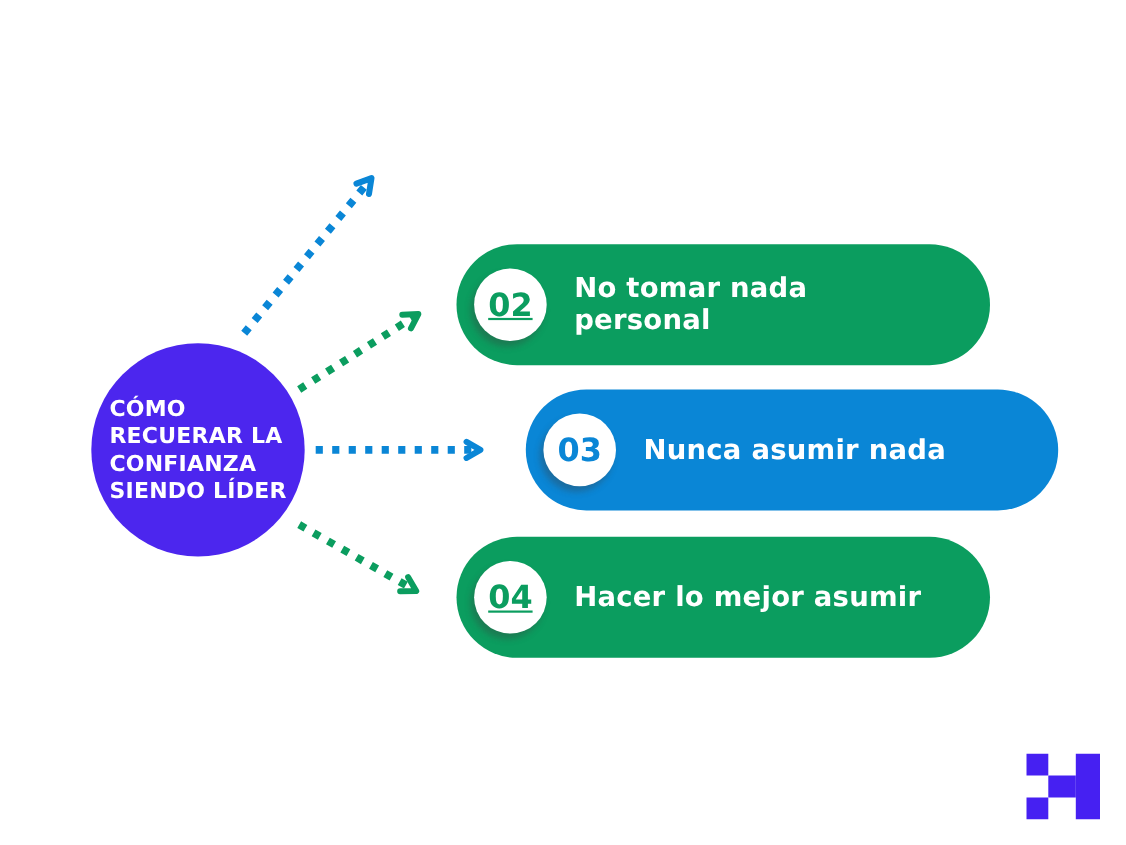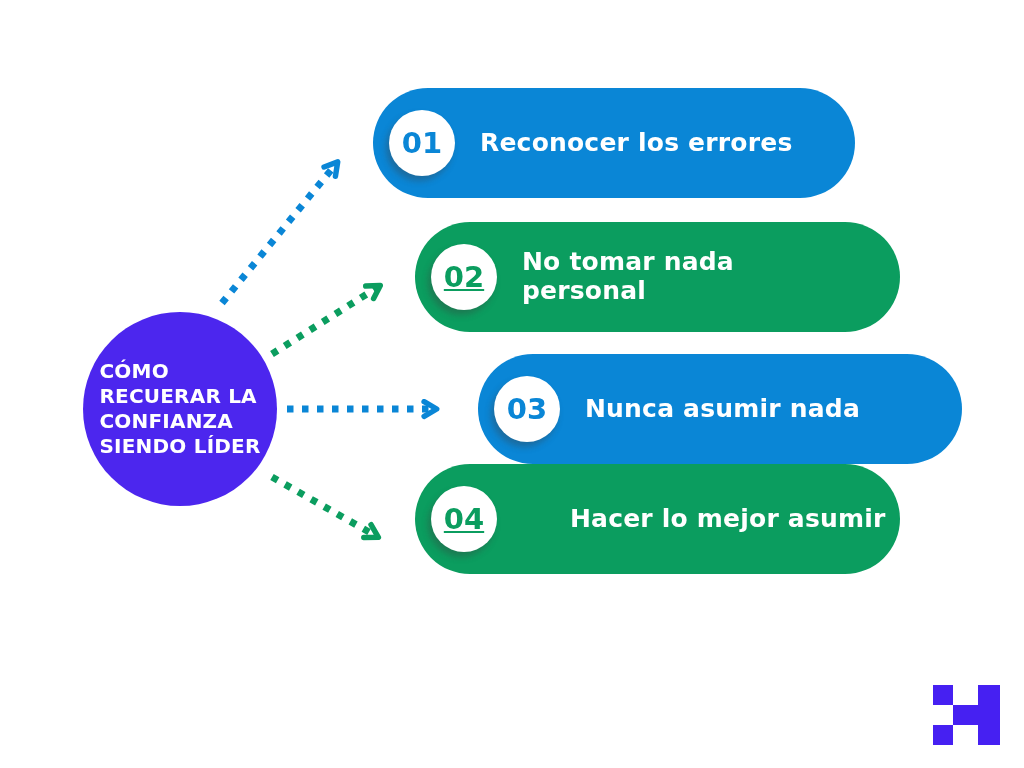--- a/index.html
+++ b/index.html
@@ -38,21 +38,21 @@
     display: flex;
     align-items: center;
     padding-left: 16px;
     box-sizing: border-box;
   }
   .pill.blue  { background: #0a86d6; }
   .pill.green { background: #0b9d5f; }
   .pill-1 { left: 373px; top:  88px; width: 482px; }
   .pill-2 { left: 415px; top: 222px; width: 485px; }
   .pill-3 { left: 478px; top: 354px; width: 484px; }
-  .pill-4 { left: 415px; top: 464px; width: 485px; gap: 48px; }
+  .pill-4 { left: 415px; top: 488px; width: 485px; }
 
   .num-badge {
     flex: 0 0 auto;
     width: 66px; height: 66px;
     border-radius: 50%;
     background: #ffffff;
     display: flex; align-items: center; justify-content: center;
     font-weight: bold;
     font-size: 29px;
     box-shadow: -3px 5px 6px rgba(60,60,60,0.35);
@@ -96,24 +96,20 @@
     <path d="M 272 477 L 376 536" stroke="#0b9d5f" stroke-width="7" stroke-dasharray="6.5 8.5" fill="none" marker-end="url(#chev-green)"></path>
   </svg>
 
   <div class="title-circle">
     <div class="title-text">CÓMO
 RECUERAR LA
 CONFIANZA
 SIENDO LÍDER</div>
   </div>
 
-  <div class="pill blue pill-1">
-    <div class="num-badge">01</div>
-    <div class="pill-label">Reconocer los errores</div>
-  </div>
 
   <div class="pill green pill-2">
     <div class="num-badge">02</div>
     <div class="pill-label">No tomar nada
 personal</div>
   </div>
 
   <div class="pill blue pill-3">
     <div class="num-badge">03</div>
     <div class="pill-label">Nunca asumir nada</div>

